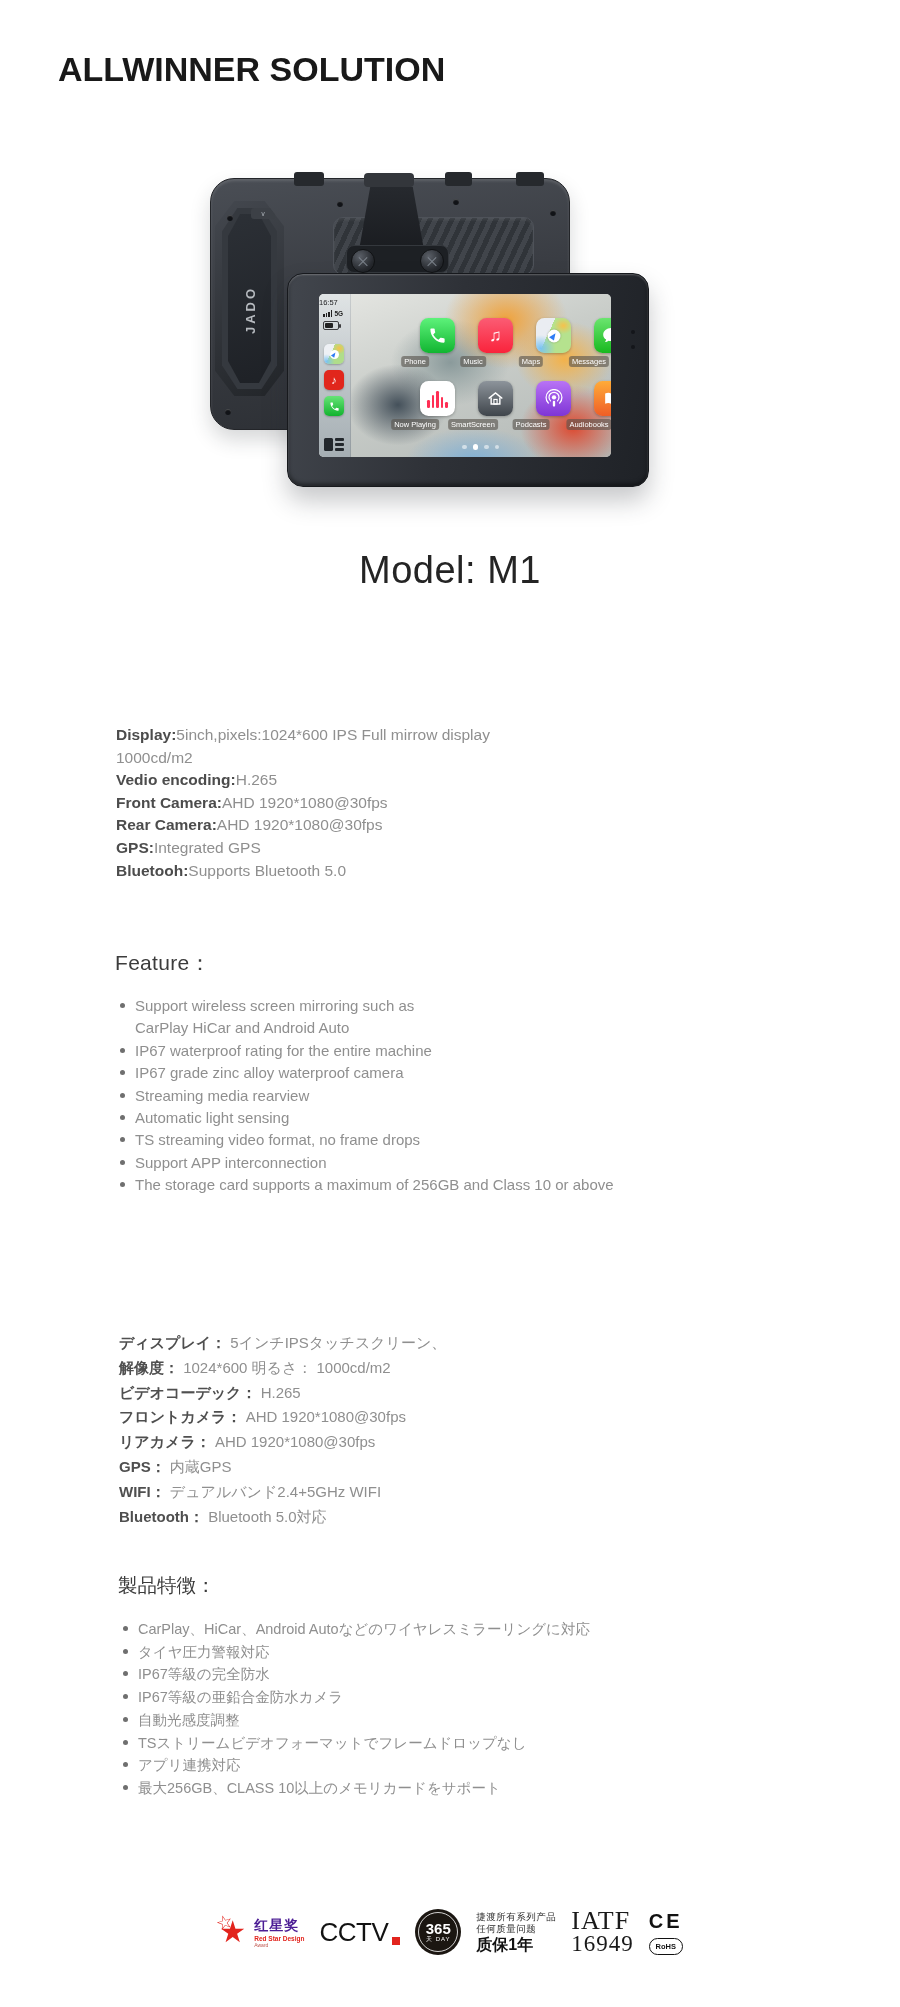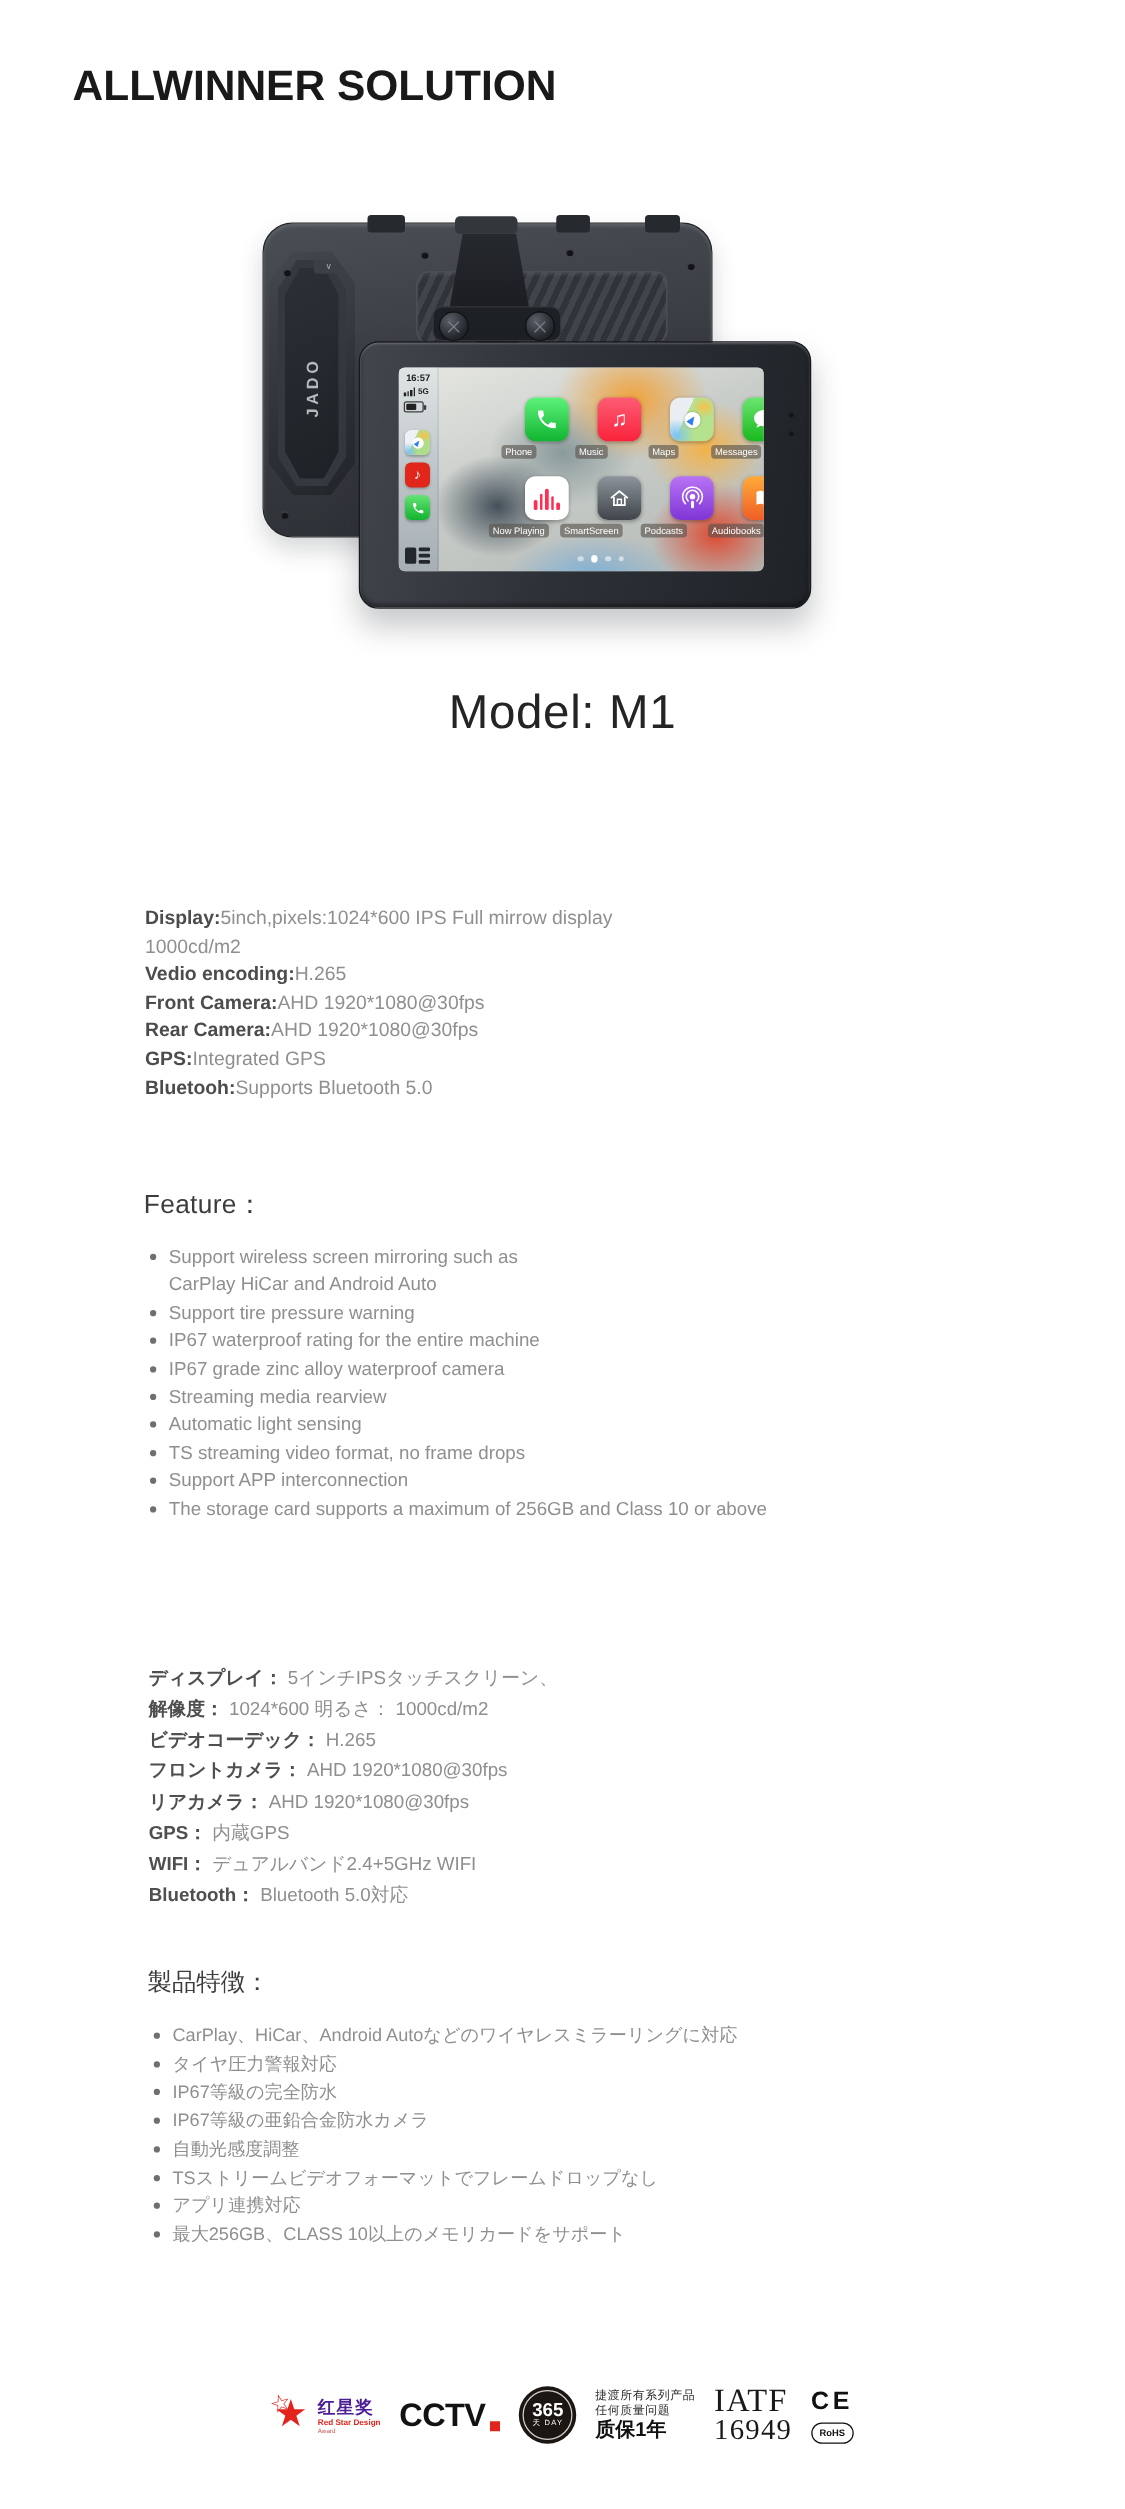--- a/index.html
+++ b/index.html
@@ -63,21 +63,21 @@
       radial-gradient(70px 55px at 84% 40%,#f3b24a 0%,rgba(243,178,74,0) 70%),
       radial-gradient(78px 62px at 87% 82%,#dd4a31 0%,rgba(221,74,49,0) 68%),
       radial-gradient(72px 58px at 27% 68%,#44505a 0%,rgba(68,80,90,0) 70%),
       radial-gradient(95px 48px at 53% 103%,#7fb0d6 0%,rgba(127,176,214,0) 72%),
       radial-gradient(85px 62px at 45% 42%,#8a9a9b 0%,rgba(138,154,155,0) 70%),
       linear-gradient(160deg,#e6e7e3 0%,#c9cdc9 45%,#b2b8b6 100%);}
 
   .sidebar{position:absolute;left:0;top:0;bottom:0;width:31px;
     background:linear-gradient(180deg,#e0e4e5 0%,#bcc3c7 55%,#a6afb4 100%);
     border-right:1px solid rgba(0,0,0,.10);z-index:3;}
-  .sb-time{position:absolute;top:4px;left:0;width:100%;text-align:center;font-size:7.5px;font-weight:700;color:#1d1d1f;}
+  .sb-time{position:absolute;top:4px;left:0;width:100%;text-align:left;font-size:7.5px;font-weight:400;color:#1d1d1f;}
   .sb-signal{position:absolute;top:16px;left:4px;display:flex;align-items:flex-end;}
   .sb-signal i{display:block;width:1.6px;background:#222;margin-right:1px;}
   .sb-signal i:nth-child(1){height:3px;} .sb-signal i:nth-child(2){height:4.2px;}
   .sb-signal i:nth-child(3){height:5.4px;} .sb-signal i:nth-child(4){height:6.6px;}
   .sb-signal span{font-size:6.5px;font-weight:700;color:#222;margin-left:1px;line-height:7px;}
   .sb-batt{position:absolute;top:27px;left:4px;width:14px;height:7px;border:1px solid #3e3e40;border-radius:2px;}
   .sb-batt i{position:absolute;left:1px;top:1px;bottom:1px;width:55%;background:#222;border-radius:1px;}
   .sb-batt::after{content:"";position:absolute;right:-3px;top:1.5px;width:1.6px;height:4px;background:#3e3e40;border-radius:1px;}
   .mini{position:absolute;left:5px;width:20px;height:20px;border-radius:5px;display:flex;align-items:center;justify-content:center;
     box-shadow:0 1px 2px rgba(0,0,0,.25);}
@@ -156,21 +156,21 @@
   
   .footer{position:absolute;top:1902px;left:0;width:900px;height:60px;
     display:flex;align-items:center;justify-content:center;gap:15px;}
   .redstar{display:flex;align-items:center;gap:3px;}
   .rs-star{position:relative;width:34px;height:38px;}
   .rs-outline{position:absolute;left:-1px;top:-2px;font-size:19px;color:#e2241d;transform:rotate(-16deg);}
   .rs-solid{position:absolute;left:2px;top:4px;font-size:30px;line-height:1;color:#e2241d;}
   .rs-cn{font-size:14px;font-weight:700;color:#4c1d95;letter-spacing:1px;}
   .rs-en{font-size:6.5px;font-weight:700;color:#e2241d;}
   .rs-en2{font-size:5px;color:#c0574f;}
-  .cctv{display:flex;align-items:flex-end;font-size:26px;font-weight:700;color:#121212;letter-spacing:-.5px;}
+  .cctv{display:flex;align-items:flex-end;font-size:26px;font-weight:400;color:#121212;letter-spacing:-.5px;}
   .cctv-dot{display:block;width:8px;height:8px;background:#e2241d;margin:0 0 3px 4px;}
   .badge365{width:46px;height:46px;border-radius:50%;background:#1b1611;position:relative;
     display:flex;flex-direction:column;align-items:center;justify-content:center;color:#fff;}
   .badge365::after{content:"";position:absolute;inset:3px;border:1px solid rgba(255,255,255,.8);border-radius:50%;}
   .b365-big{font-size:15px;font-weight:700;line-height:15px;}
   .b365-small{font-size:6px;line-height:7px;letter-spacing:1px;}
   .warranty{text-align:left;}
   .w1,.w2{font-size:9.5px;color:#2a2a2a;line-height:12px;letter-spacing:.5px;}
   .w3{font-size:16px;font-weight:800;color:#111;line-height:18px;margin-top:1px;}
   .iatf{font-family:"Liberation Serif",serif;color:#1a1a1a;text-align:left;}
@@ -358,21 +358,20 @@
 
       <div class="spec-row"><span class="spec-label">Bluetooh:</span><span class="spec-value">Supports Bluetooth 5.0</span></div>
     </div>
 
   <div class="feat-head feat-head-en">Feature：</div>
   <ul class="feat-list feat-en">
 
       <li class="feature-item">Support wireless screen mirroring such as
 CarPlay HiCar and Android Auto</li>
 
-      <li class="feature-item">Support tire pressure warning</li>
 
       <li class="feature-item">IP67 waterproof rating for the entire machine</li>
 
       <li class="feature-item">IP67 grade zinc alloy waterproof camera</li>
 
       <li class="feature-item">Streaming media rearview</li>
 
       <li class="feature-item">Automatic light sensing</li>
 
       <li class="feature-item">TS streaming video format, no frame drops</li>

